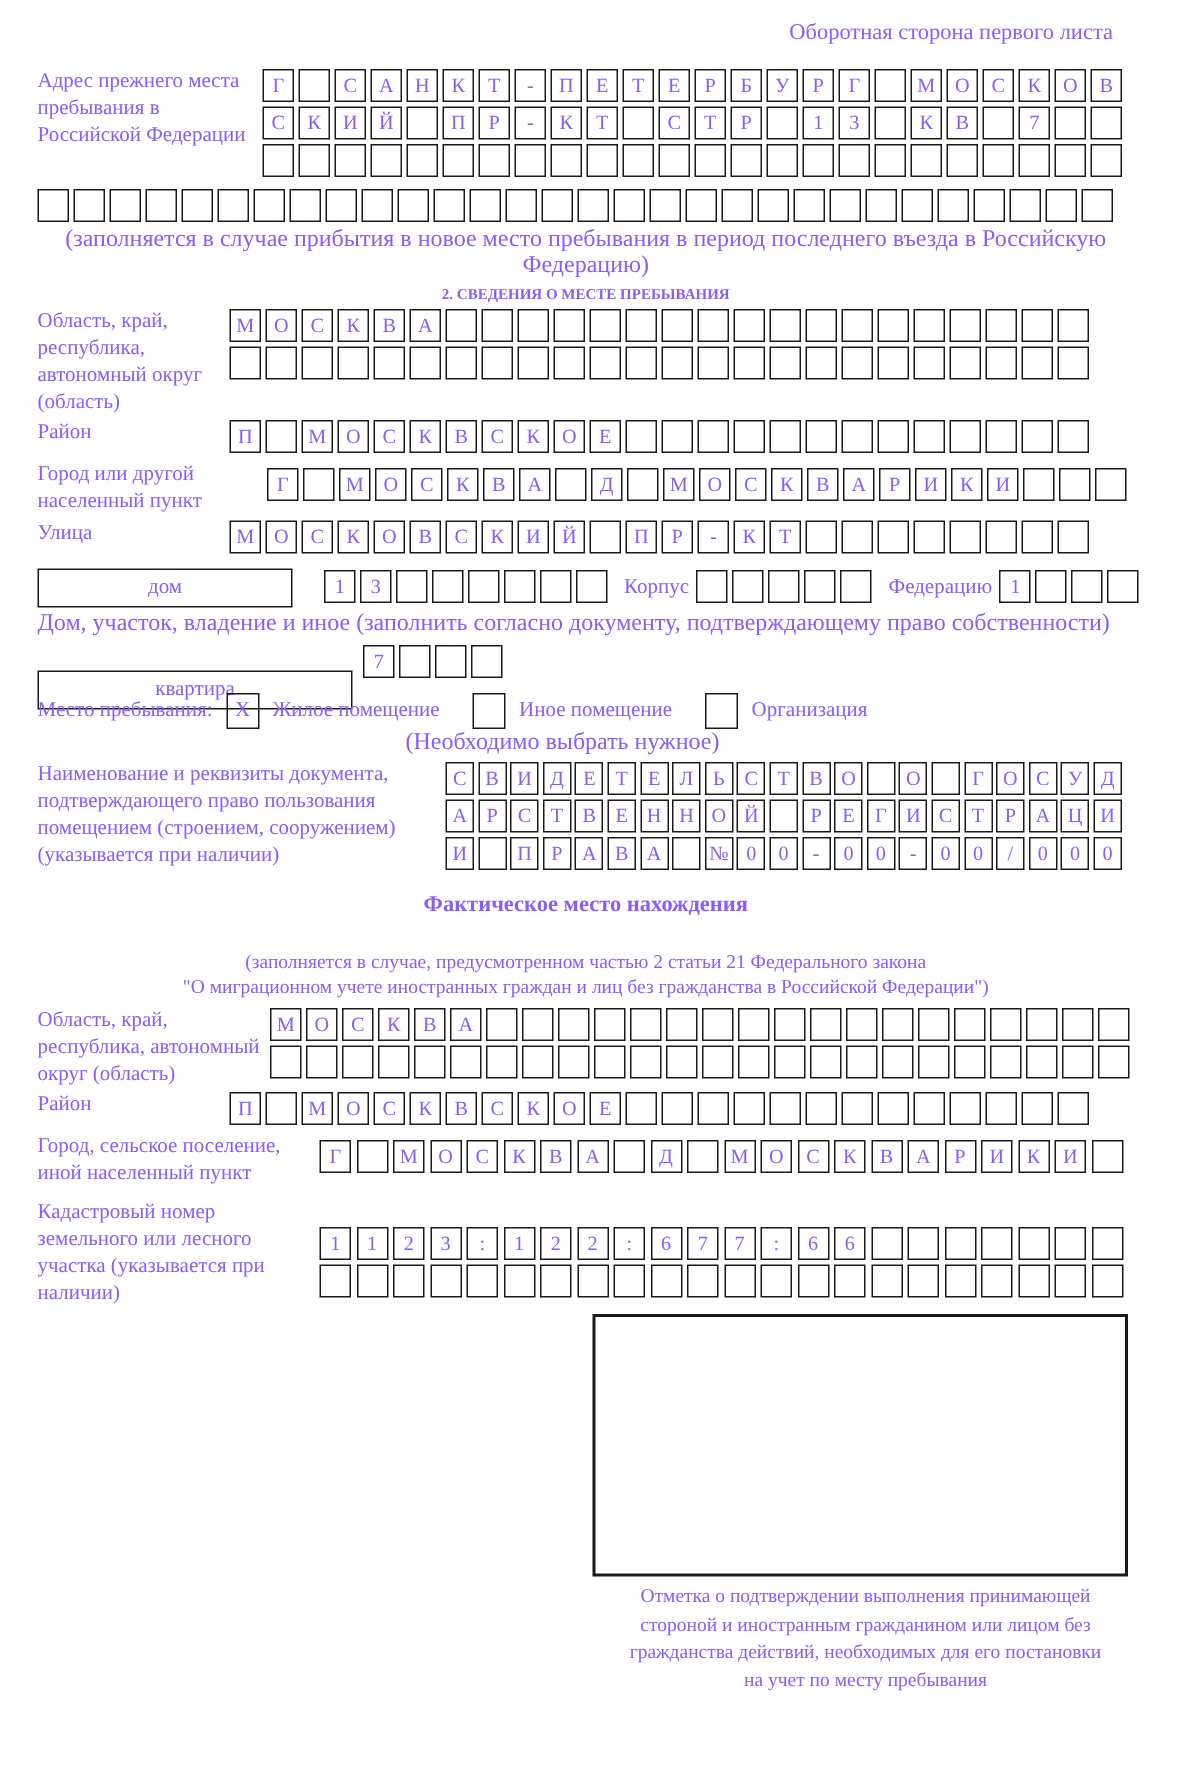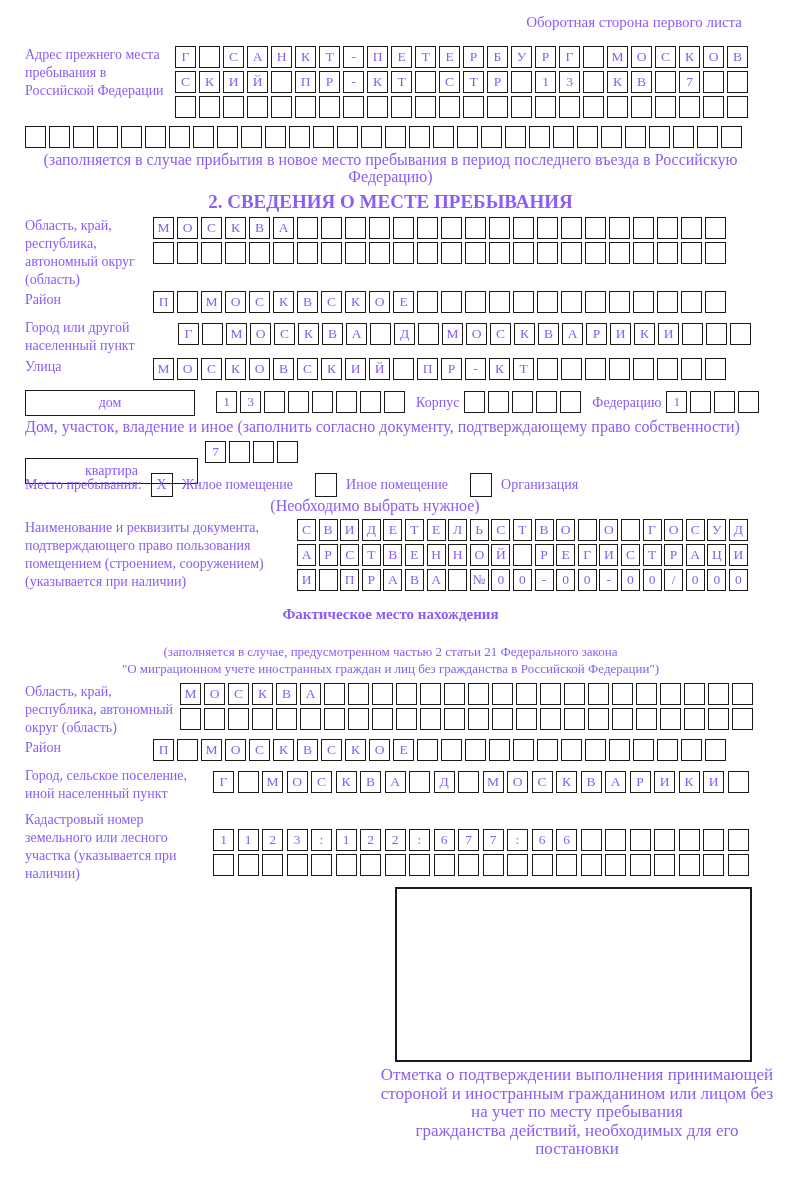--- a/index.html
+++ b/index.html
@@ -19,51 +19,51 @@
   .w22 .cell{width:21px;margin-right:3.5px;}
   .doc .cell{width:19px;margin-right:2.6px;}
   
   .fgroup{display:flex;align-items:flex-start;}
   .flabel{font-size:14px;line-height:18px;flex:0 0 auto;}
   .w150{width:150px;} .w128{width:128px;} .w153{width:153px;} .w155{width:155px;}
   .w188{width:188px;} .w272{width:272px;}
   .rows{flex:1 1 auto;}
   .note{font-size:16px;line-height:17px;}
   .center{text-align:center;}
-  .sect-title{font-weight:bold;font-size:19px;text-align:center;margin:6px 0 4px 0;}
+  .sect-title{font-weight:bold;font-size:10px;text-align:center;margin:6px 0 4px 0;}
   .mt2{margin-top:2px;} .mt3{margin-top:3px;}
   .mt5{margin-top:5px;} .mt6{margin-top:6px;} .mt7{margin-top:7px;}
   .mt8{margin-top:8px;} .mt14{margin-top:14px;}
   .pt4{padding-top:4px;} .pt18{padding-top:18px;}
   
   .inlinerow{display:flex;align-items:center;height:26px;}
   .longbox{
     box-sizing:border-box;border:1.7px solid #1a1a1a;height:26px;
     text-align:center;font-size:14px;line-height:23px;flex:0 0 auto;
   }
-  .bw170{width:170px;margin-right:21px;} .bw210{width:173px;margin-right:7px;margin-top:36px;}
+  .bw170{width:170px;margin-right:21px;} .bw210{width:210px;margin-right:7px;margin-top:36px;}
   .inl-label{font-size:14px;margin:0 5px 0 8px;flex:0 0 auto;}
   
   .mestorow{display:flex;align-items:center;height:24px;font-size:14px;}
   .chk{
     box-sizing:border-box;display:inline-block;width:22px;height:24px;
     border:1.7px solid #1a1a1a;text-align:center;line-height:21px;
     font-size:14px;flex:0 0 auto;
   }
   .mlabel{margin-right:9px;} .optlbl{margin:0 22px 0 9px;}
   .choose-note{width:420px;margin-left:140px;text-align:center;}
   
   .fact-heading{font-weight:bold;font-size:15px;text-align:center;margin:12px 0 20px 0;}
   .fact-notes{font-size:13px;line-height:17px;text-align:center;}
   .stamp-box{
     box-sizing:border-box;width:357px;height:175px;border:2px solid #1a1a1a;
     margin-left:370px;margin-top:4px;background:#fff;
   }
   .stamp-caption{width:400px;margin-left:352px;margin-top:4px;
-    font-size:17px;line-height:18.5px;text-align:center;}
+    font-size:13px;line-height:18.5px;text-align:center;}
 </style>
 </head>
 <body>
 
 <div class="page">
 
   <div class="hdr">Оборотная сторона первого листа</div>
 
   <div class="fgroup mt14">
     <div class="flabel w150">Адрес прежнего места пребывания в Российской Федерации</div>
@@ -175,17 +175,17 @@
     <div class="rows pt18">
       <div class="cellrow"><span class="cell">1</span><span class="cell">1</span><span class="cell">2</span><span class="cell">3</span><span class="cell">:</span><span class="cell">1</span><span class="cell">2</span><span class="cell">2</span><span class="cell">:</span><span class="cell">6</span><span class="cell">7</span><span class="cell">7</span><span class="cell">:</span><span class="cell">6</span><span class="cell">6</span><span class="cell"></span><span class="cell"></span><span class="cell"></span><span class="cell"></span><span class="cell"></span><span class="cell"></span><span class="cell"></span></div>
       <div class="cellrow"><span class="cell"></span><span class="cell"></span><span class="cell"></span><span class="cell"></span><span class="cell"></span><span class="cell"></span><span class="cell"></span><span class="cell"></span><span class="cell"></span><span class="cell"></span><span class="cell"></span><span class="cell"></span><span class="cell"></span><span class="cell"></span><span class="cell"></span><span class="cell"></span><span class="cell"></span><span class="cell"></span><span class="cell"></span><span class="cell"></span><span class="cell"></span><span class="cell"></span></div>
     </div>
   </div>
 
   <div class="stamp-box"></div>
   <div class="stamp-caption">
       <div>Отметка о подтверждении выполнения принимающей</div>
       <div>стороной и иностранным гражданином или лицом без</div>
+      <div>гражданства действий, необходимых для его постановки</div>
       <div>на учет по месту пребывания</div>
-      <div>гражданства действий, необходимых для его постановки</div>
     </div>
 
 </div>
 
 </body></html>

